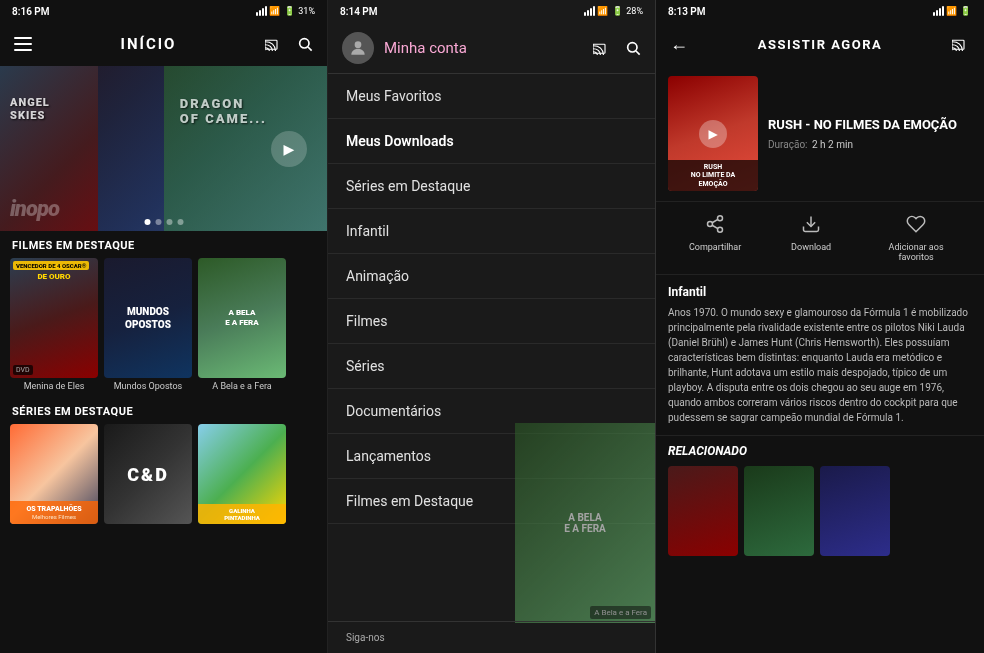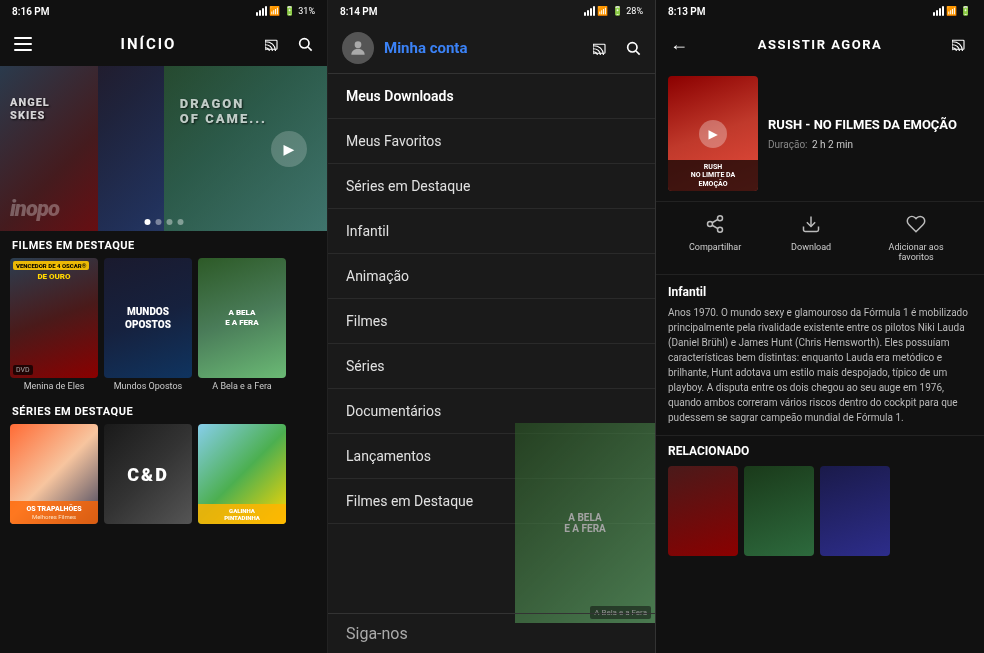--- a/index.html
+++ b/index.html
@@ -252,23 +252,23 @@
       height: 32px;
       border-radius: 50%;
       background: #555;
       display: flex;
       align-items: center;
       justify-content: center;
       color: #ccc;
       font-size: 16px;
     }
     .user-name {
-      color: #3b82f6;
+      color: #f9a8d4;
       font-size: 15px;
-      font-weight: 700;
+      font-weight: 400;
     }
     .menu-top-icons {
       display: flex;
       gap: 14px;
       align-items: center;
       color: #fff;
     }
 
     .menu-list {
       padding: 0;
@@ -289,21 +289,21 @@
     }
 
     .menu-footer {
       position: absolute;
       bottom: 0;
       left: 0;
       right: 0;
       padding: 10px 18px;
       border-top: 1px solid #333;
       color: #aaa;
-      font-size: 16px;
+      font-size: 10px;
     }
 
     
     .panel-3 {
       width: 328px;
       background: #111;
     }
 
     .detail-status-bar {
       display: flex;
@@ -427,20 +427,21 @@
       margin-bottom: 6px;
     }
     .synopsis-text {
       color: #bbb;
       font-size: 10px;
       line-height: 1.5;
     }
 
     .detail-related {
       padding: 8px 12px;
+      font-style: italic;
     }
     .related-title {
       color: #fff;
       font-size: 12px;
       font-weight: 700;
       margin-bottom: 8px;
     }
     .related-row {
       display: flex;
       gap: 6px;
@@ -642,25 +643,25 @@
       <div class="icon-btn">
         <svg width="16" height="16" viewBox="0 0 24 24" fill="none" stroke="white" stroke-width="2.5">
           <circle cx="11" cy="11" r="7"></circle>
           <line x1="16.5" y1="16.5" x2="22" y2="22"></line>
         </svg>
       </div>
     </div>
   </div>
 
   <div class="menu-list">
+    <div class="menu-item">
+      <span>Meus Favoritos</span>
+    </div>
     <div class="menu-item highlighted">
       <span>Meus Downloads</span>
-    </div>
-    <div class="menu-item">
-      <span>Meus Favoritos</span>
     </div>
     <div class="menu-item">
       <span>Séries em Destaque</span>
     </div>
     <div class="menu-item">
       <span>Infantil</span>
     </div>
     <div class="menu-item">
       <span>Animação</span>
     </div>

